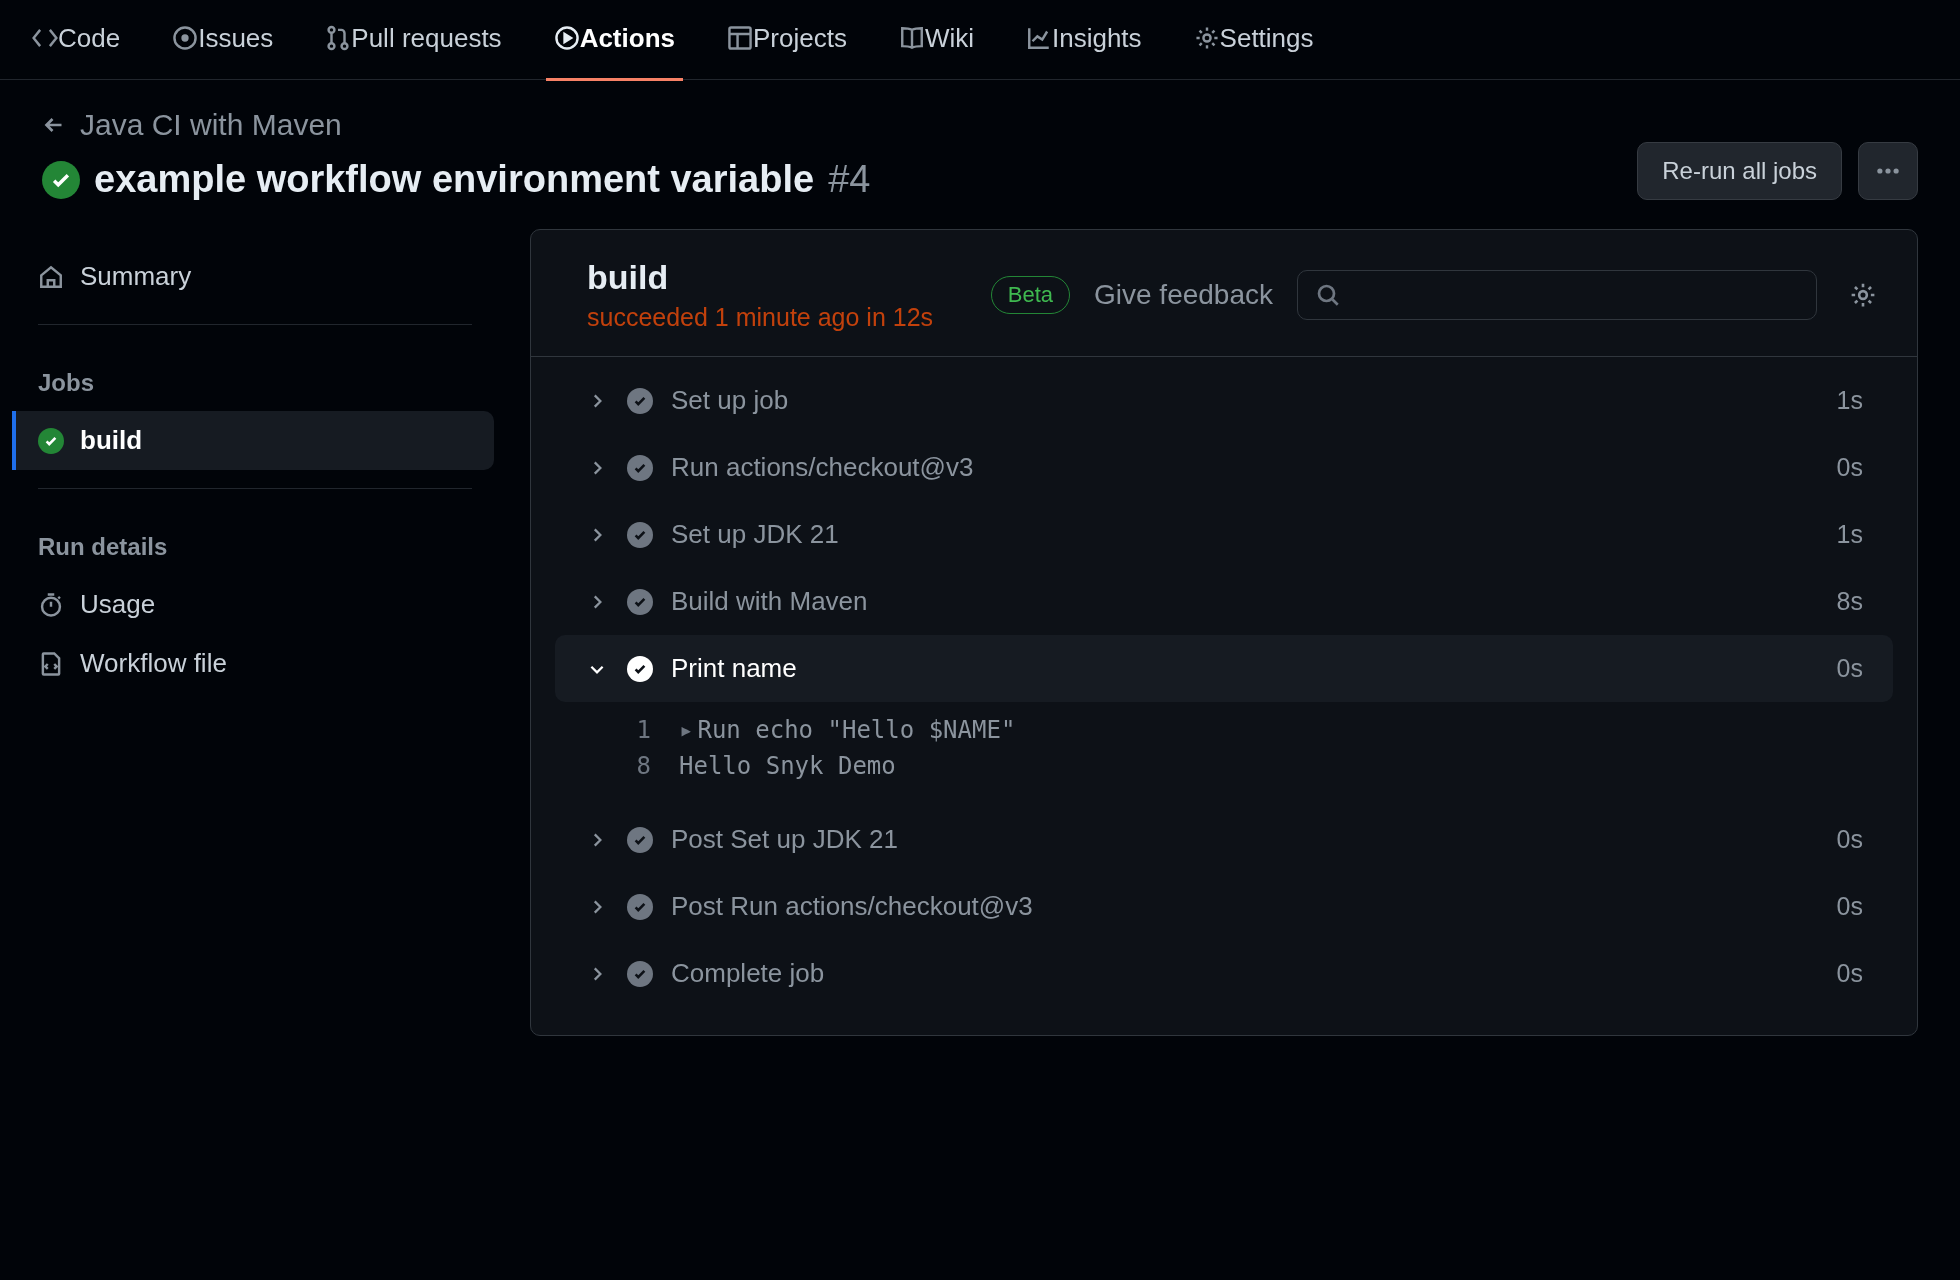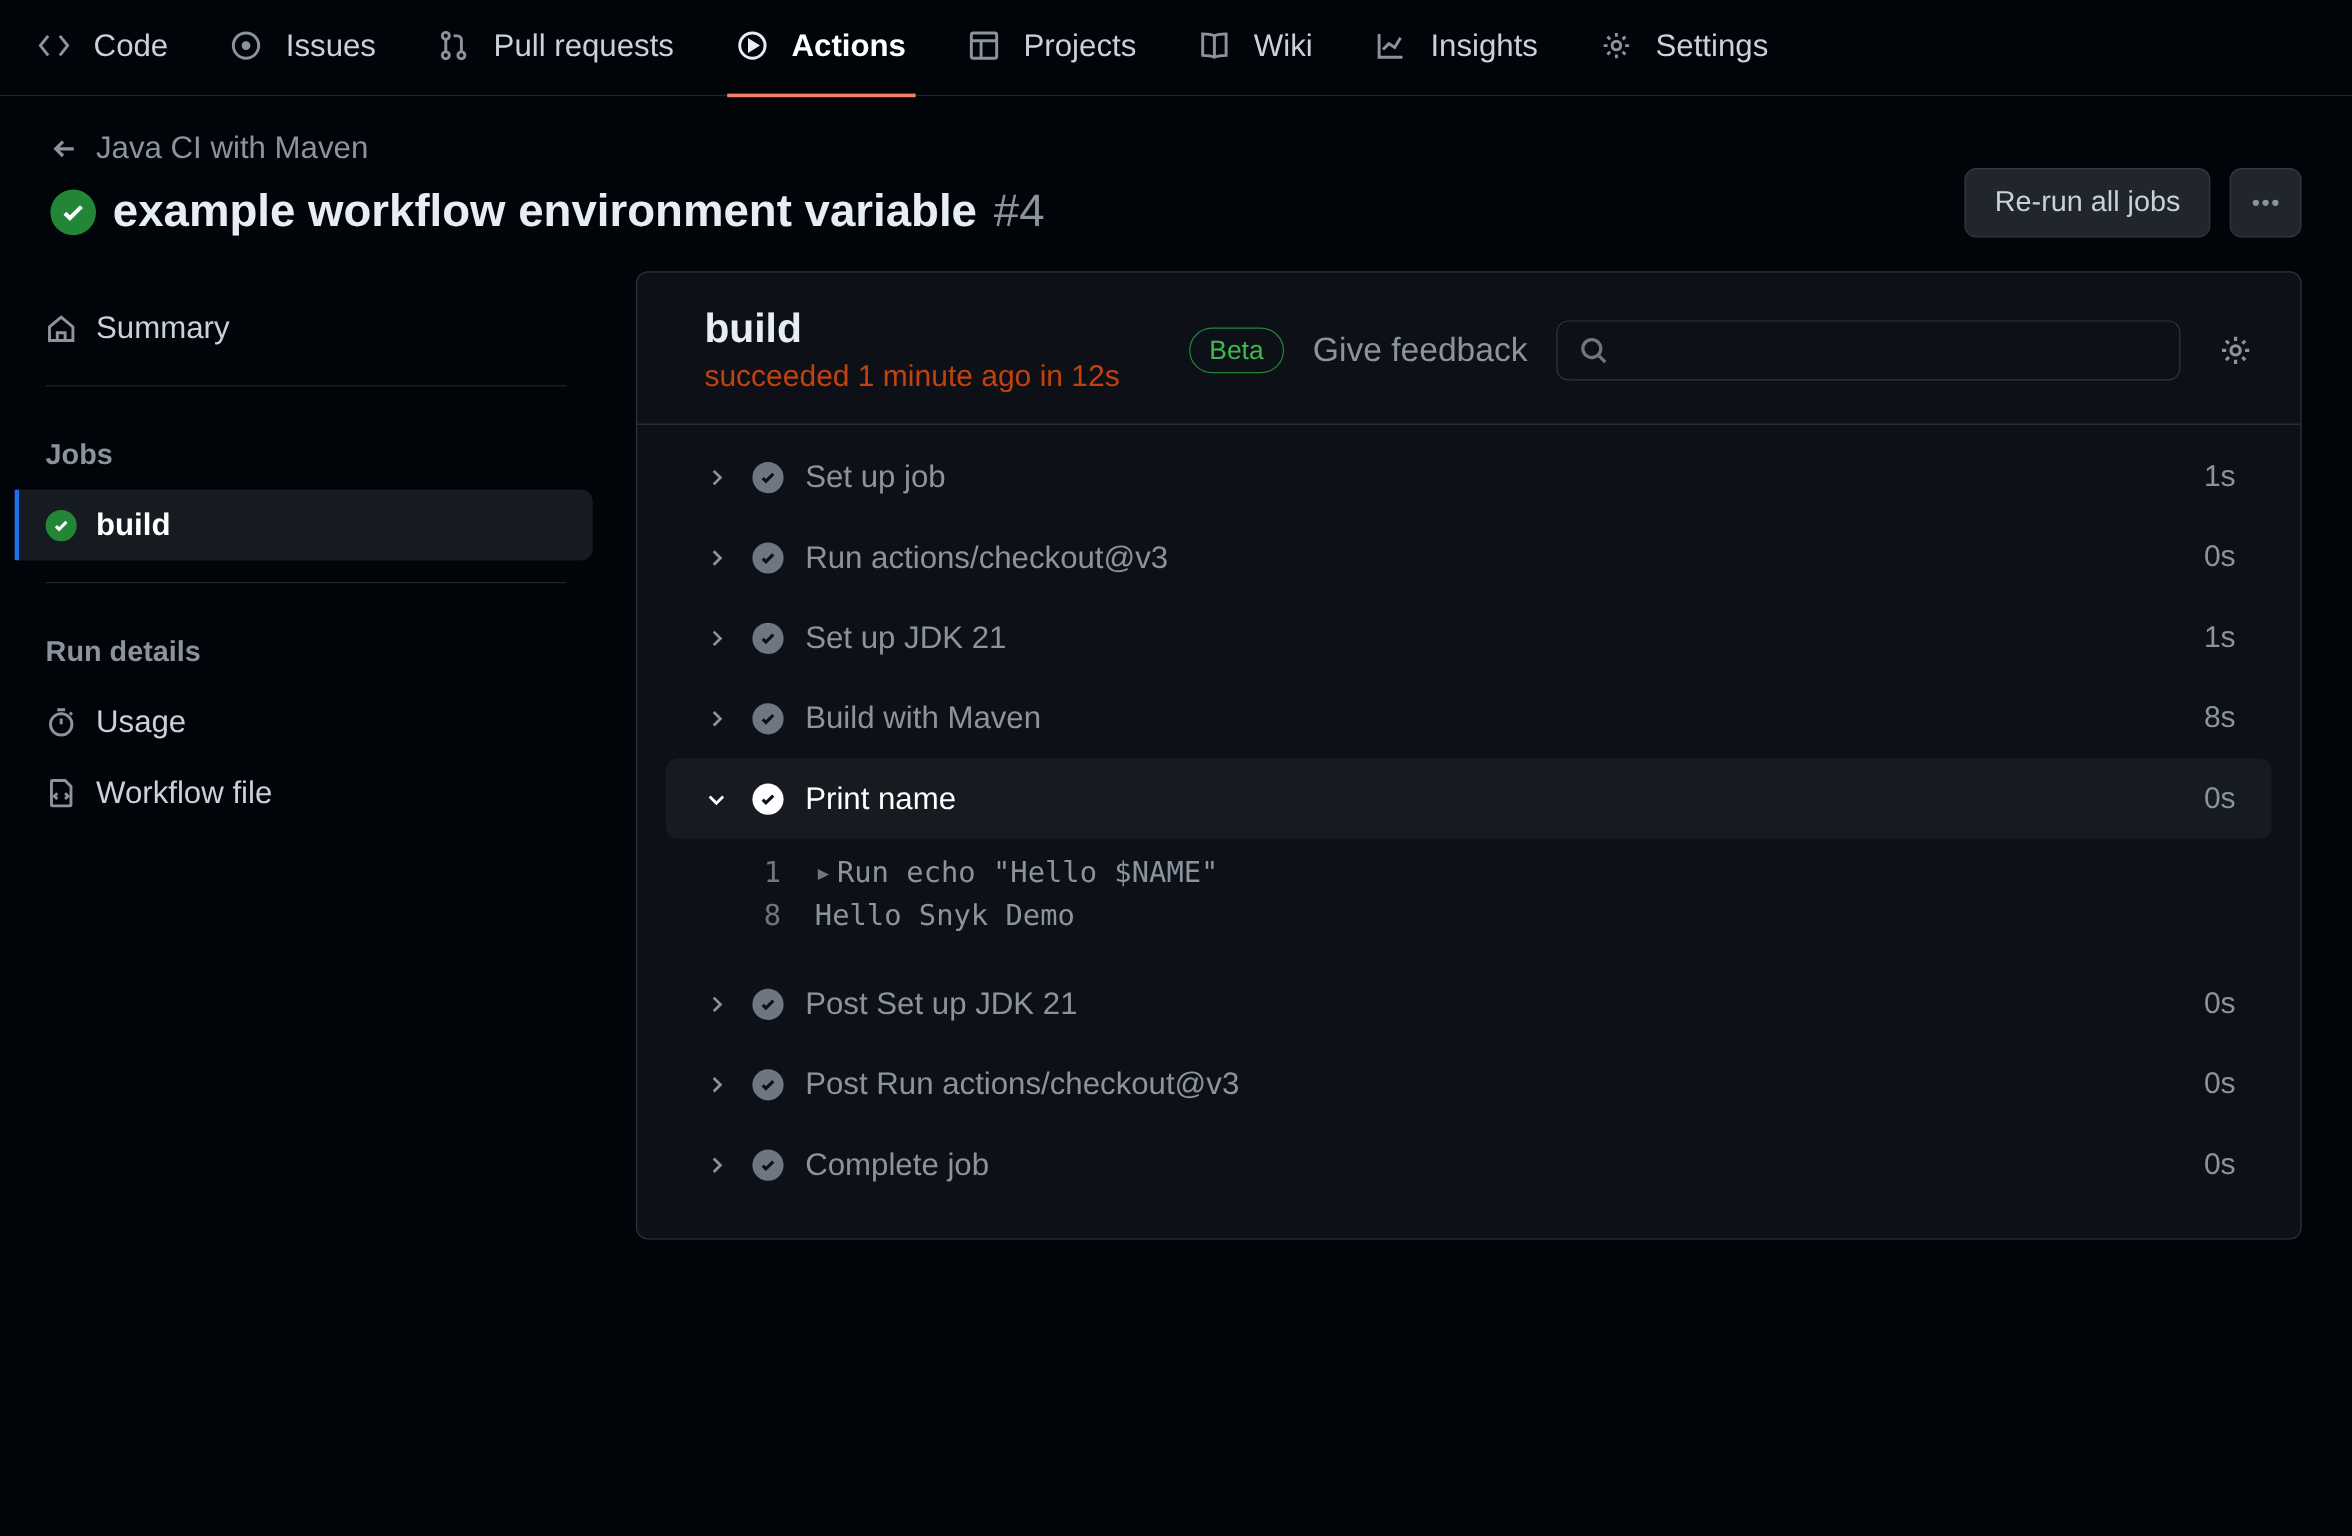--- a/index.html
+++ b/index.html
@@ -18,21 +18,21 @@
     display: flex;
     align-items: center;
     padding: 0 24px;
     border-bottom: 1px solid #21262d;
     height: 80px;
     gap: 36px;
   }
   .tab {
     display: flex;
     align-items: center;
-    gap: 20px;
+    gap: 0;
     color: #c9d1d9;
     font-size: 26px;
     padding: 24px 8px;
     cursor: pointer;
     border-bottom: 3px solid transparent;
   }
   .tab.active {
     font-weight: 600;
     color: #ffffff;
     border-bottom: 3px solid #f78166;
@@ -44,21 +44,21 @@
     display: flex;
     align-items: center;
     justify-content: space-between;
     padding: 28px 42px 28px 42px;
   }
   .breadcrumb {
     display: flex;
     align-items: center;
     gap: 14px;
     color: #8b949e;
-    font-size: 26px;
+    font-size: 30px;
     margin-bottom: 16px;
     cursor: pointer;
   }
   .title-row {
     display: flex;
     align-items: center;
     gap: 14px;
   }
   .title {
     font-size: 38px;

